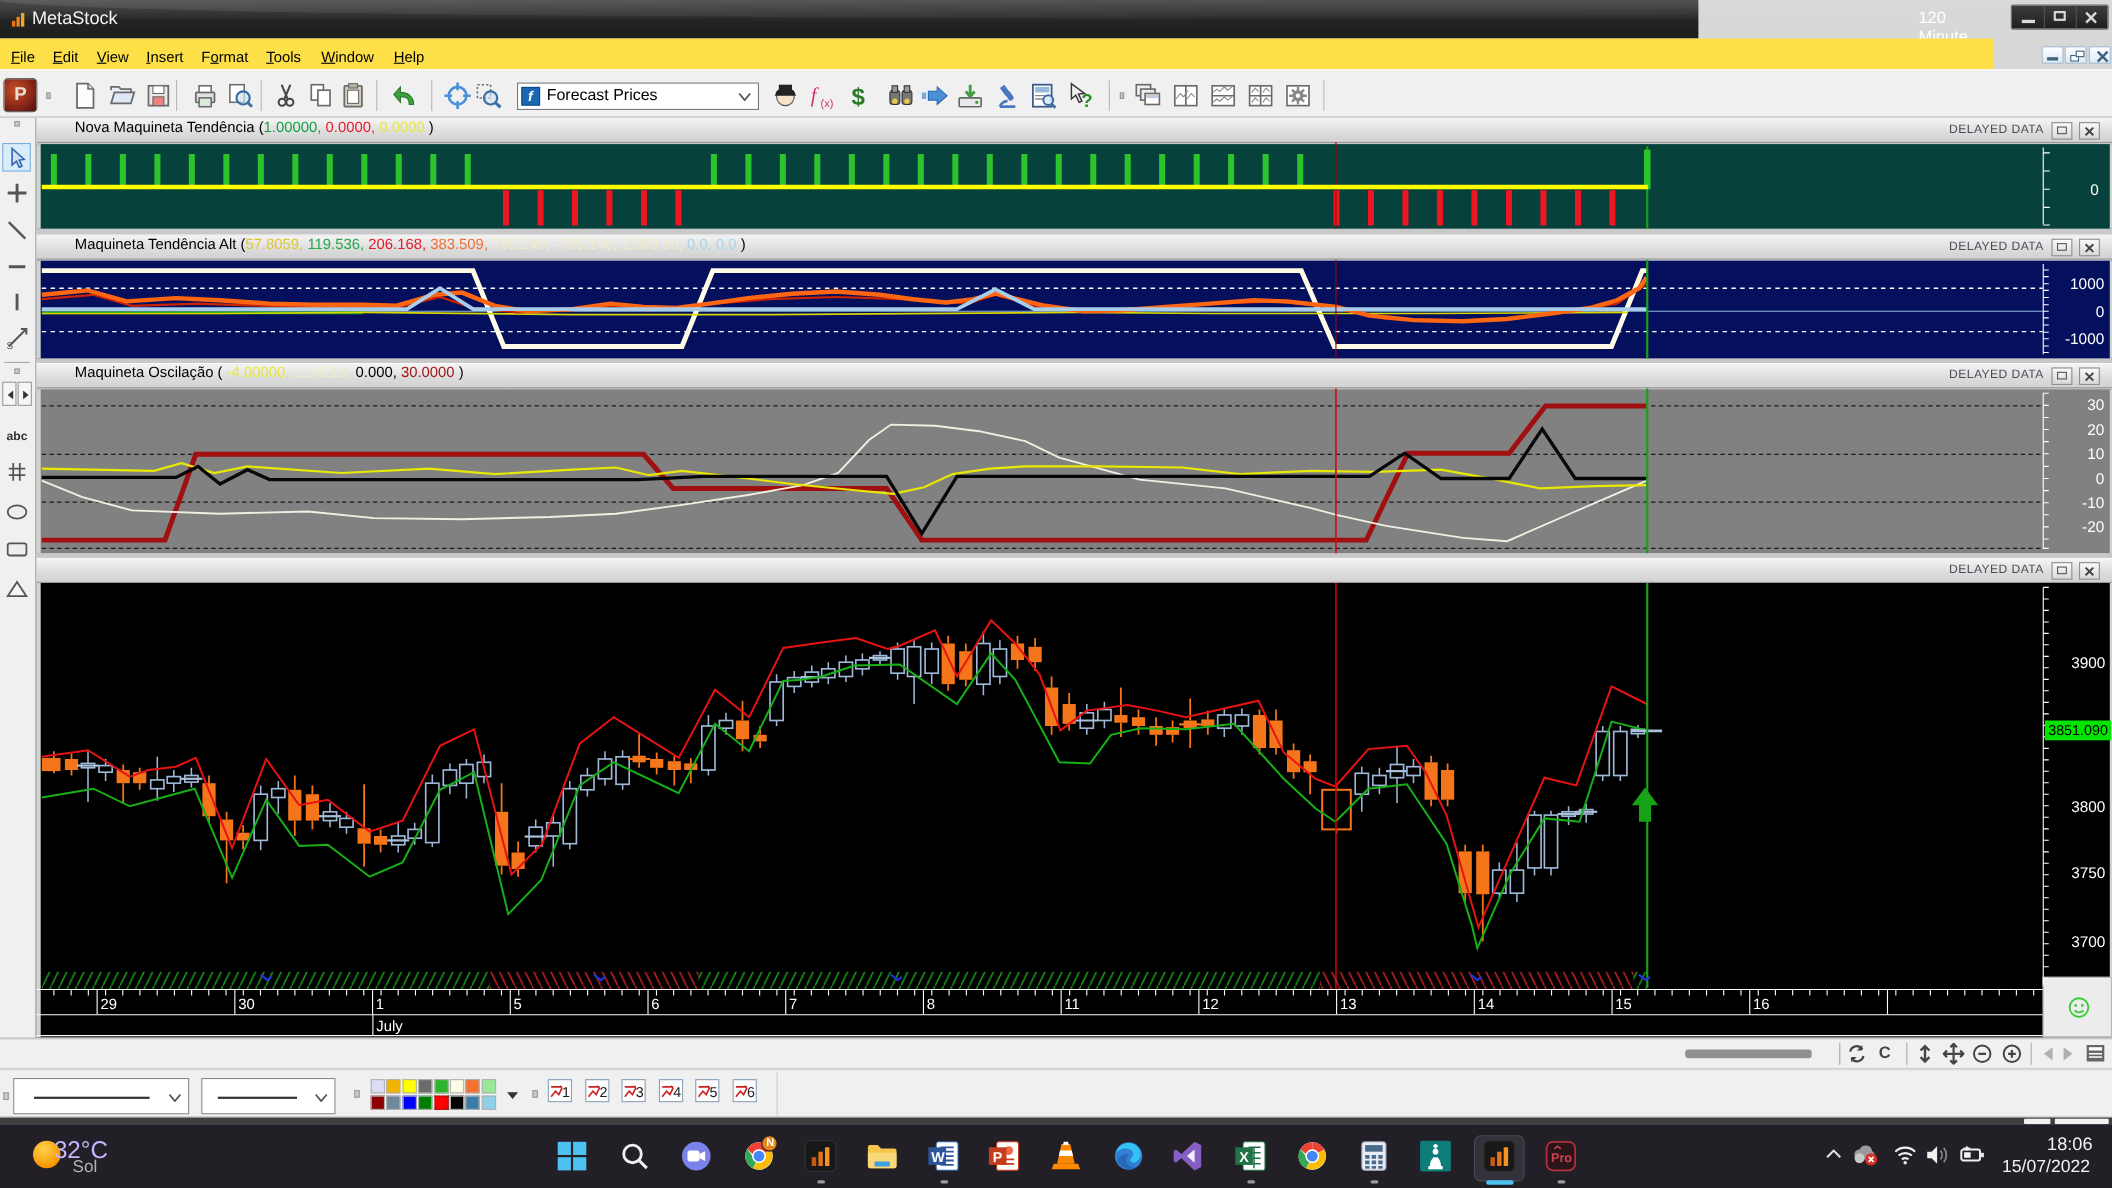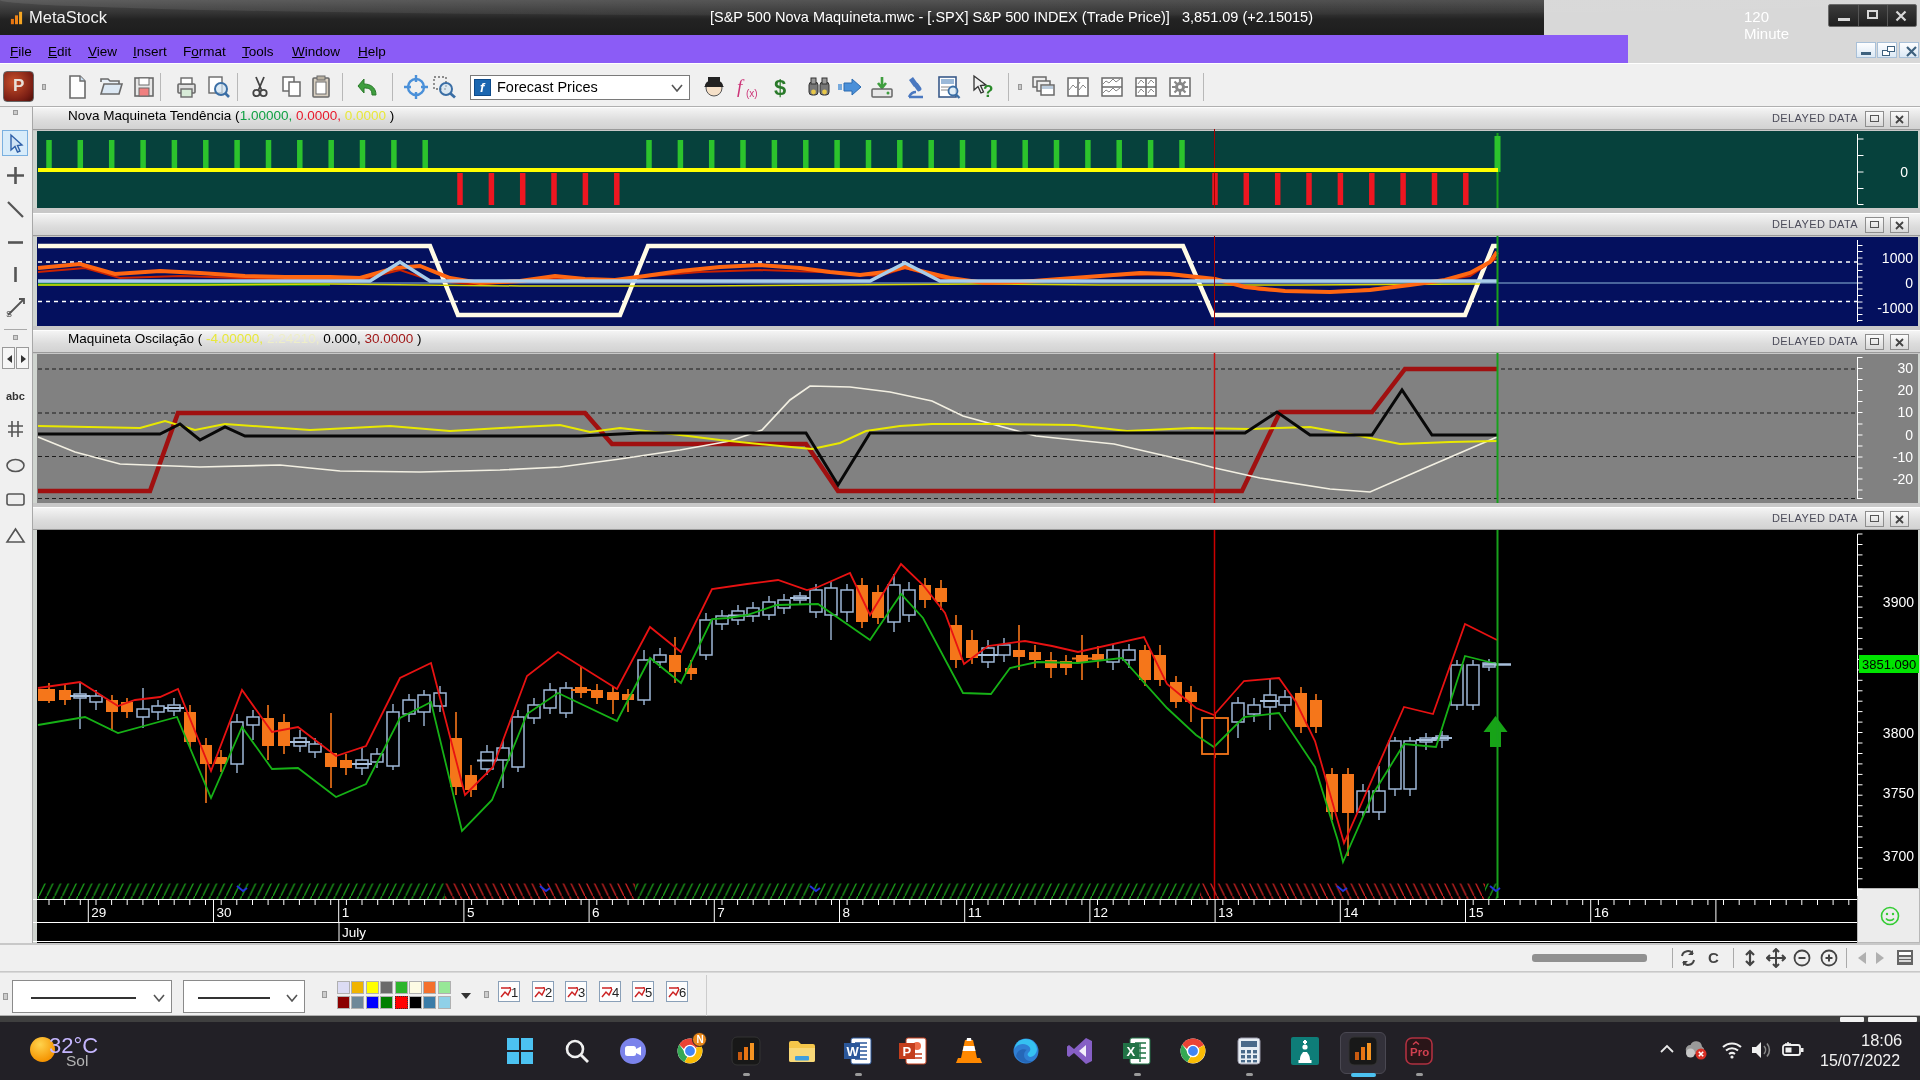--- a/index.html
+++ b/index.html
@@ -17,34 +17,33 @@
 <div id="root">
 
 <div class="abs" style="left:0;top:0;width:1544px;height:35px;background:linear-gradient(180deg,#4e4e4e 0%,#333333 38%,#232323 55%,#1d1d1d 100%)">
  <div class="abs" style="left:0;top:0;width:1920px;height:16px;background:linear-gradient(100deg,rgba(255,255,255,.09),rgba(255,255,255,.02) 60%);border-radius:0 0 50% 50%/0 0 100% 100%"></div>
  <svg class="abs" style="left:10px;top:10px" width="16" height="16" viewBox="0 0 18 18">
    <rect x="1" y="10" width="3.4" height="6" fill="#e87511"></rect>
         <rect x="5.6" y="6" width="3.4" height="10" fill="#f08418"></rect>
         <rect x="10.2" y="2" width="3.4" height="14" fill="#f5a623"></rect>
  </svg>
  <span class="abs" style="left:29px;top:8px;font-size:16.5px;color:#f2f2f2">MetaStock</span>
- <span class="abs" style="left:710px;top:9px;font-size:14.5px;color:#fff">[S&amp;P 500 Nova Maquineta.mwc - [.SPX] S&amp;P 500 INDEX (Trade Price)]&nbsp;&nbsp;&nbsp;3,851.09 (+2.15015)</span>
  <span class="abs" style="left:1744px;top:8px;font-size:15px;color:#fff">120 Minute</span>
  <div class="abs" style="left:1828px;top:4px;width:89px;height:23px;border:1px solid #6a6a6a;border-radius:2px;background:linear-gradient(#3c3c3c,#1f1f1f)">
    <div class="abs" style="left:9px;top:13px;width:12px;height:2.5px;background:#d8d8d8"></div>
    <div class="abs" style="left:29px;top:0;width:1px;height:21px;background:#555"></div>
    <div class="abs" style="left:38px;top:5px;width:11px;height:9px;border:2px solid #d8d8d8"></div>
    <div class="abs" style="left:58px;top:0;width:1px;height:21px;background:#555"></div>
    <svg class="abs" style="left:66px;top:5px" width="12" height="12" viewBox="0 0 12 12">
           <path d="M1.5 1.5 L10.5 10.5 M10.5 1.5 L1.5 10.5" stroke="#d8d8d8" stroke-width="2.2"></path>
         </svg>
  </div>
 </div>
 
-<div class="abs" style="left:0;top:35px;width:1628px;height:28px;background:#8b5cf6">
+<div class="abs" style="left:0;top:35px;width:1812px;height:28px;background:#fde047">
       <span class="menu-item" style="left:10px"><u>F</u>ile</span>
       <span class="menu-item" style="left:48px"><u>E</u>dit</span>
       <span class="menu-item" style="left:88px"><u>V</u>iew</span>
       <span class="menu-item" style="left:133px"><u>I</u>nsert</span>
       <span class="menu-item" style="left:183px">F<u>o</u>rmat</span>
       <span class="menu-item" style="left:242px"><u>T</u>ools</span>
       <span class="menu-item" style="left:292px"><u>W</u>indow</span>
       <span class="menu-item" style="left:358px"><u>H</u>elp</span>
  <div class="abs" style="left:1856px;top:7px;width:62px;height:17px">
   <div class="abs" style="left:0;top:0;width:20px;height:16px;background:linear-gradient(#fdfeff,#dce9f5);border:1px solid #a8c0d8">
@@ -212,20 +211,21 @@
       <span class="delayed">DELAYED DATA</span>
       <div class="tbtn" style="right:36px">
         <div style="margin:3px auto 0;width:9px;height:7px;border:1.5px solid #555"></div>
       </div>
       <div class="tbtn" style="right:11px"><svg width="9" height="9" style="margin-top:3px" viewBox="0 0 9 9">
           <path d="M1 1 L8 8 M8 1 L1 8" stroke="#444" stroke-width="1.8"></path>
         </svg></div>
     </div>
     <div class="abs" style="left:33px;top:131px;width:1887px;height:77px;background:#06413c;border-left:4px solid #cfd4cf;border-right:2px solid #cfd4cf"></div>
     <div class="panel-title" style="top:213px">
+      <span class="pt-text">Maquineta Tendência Alt (<span style="color:#ddc832">57.8059,</span> <span style="color:#28a849">119.536,</span> <span style="color:#e8192c">206.168,</span> <span style="color:#ef7035">383.509,</span> <span style="color:#f2ecc8">795.140, -795.140, 1,500.00,</span> <span style="color:#a8d4ec">0.0, 0.0</span> )</span>
       <span class="delayed">DELAYED DATA</span>
       <div class="tbtn" style="right:36px">
         <div style="margin:3px auto 0;width:9px;height:7px;border:1.5px solid #555"></div>
       </div>
       <div class="tbtn" style="right:11px"><svg width="9" height="9" style="margin-top:3px" viewBox="0 0 9 9">
           <path d="M1 1 L8 8 M8 1 L1 8" stroke="#444" stroke-width="1.8"></path>
         </svg></div>
     </div>
     <div class="abs" style="left:33px;top:237px;width:1887px;height:89px;background:#04105e;border-left:4px solid #cfd4cf;border-right:2px solid #cfd4cf"></div>
     <div class="panel-title" style="top:330px">

